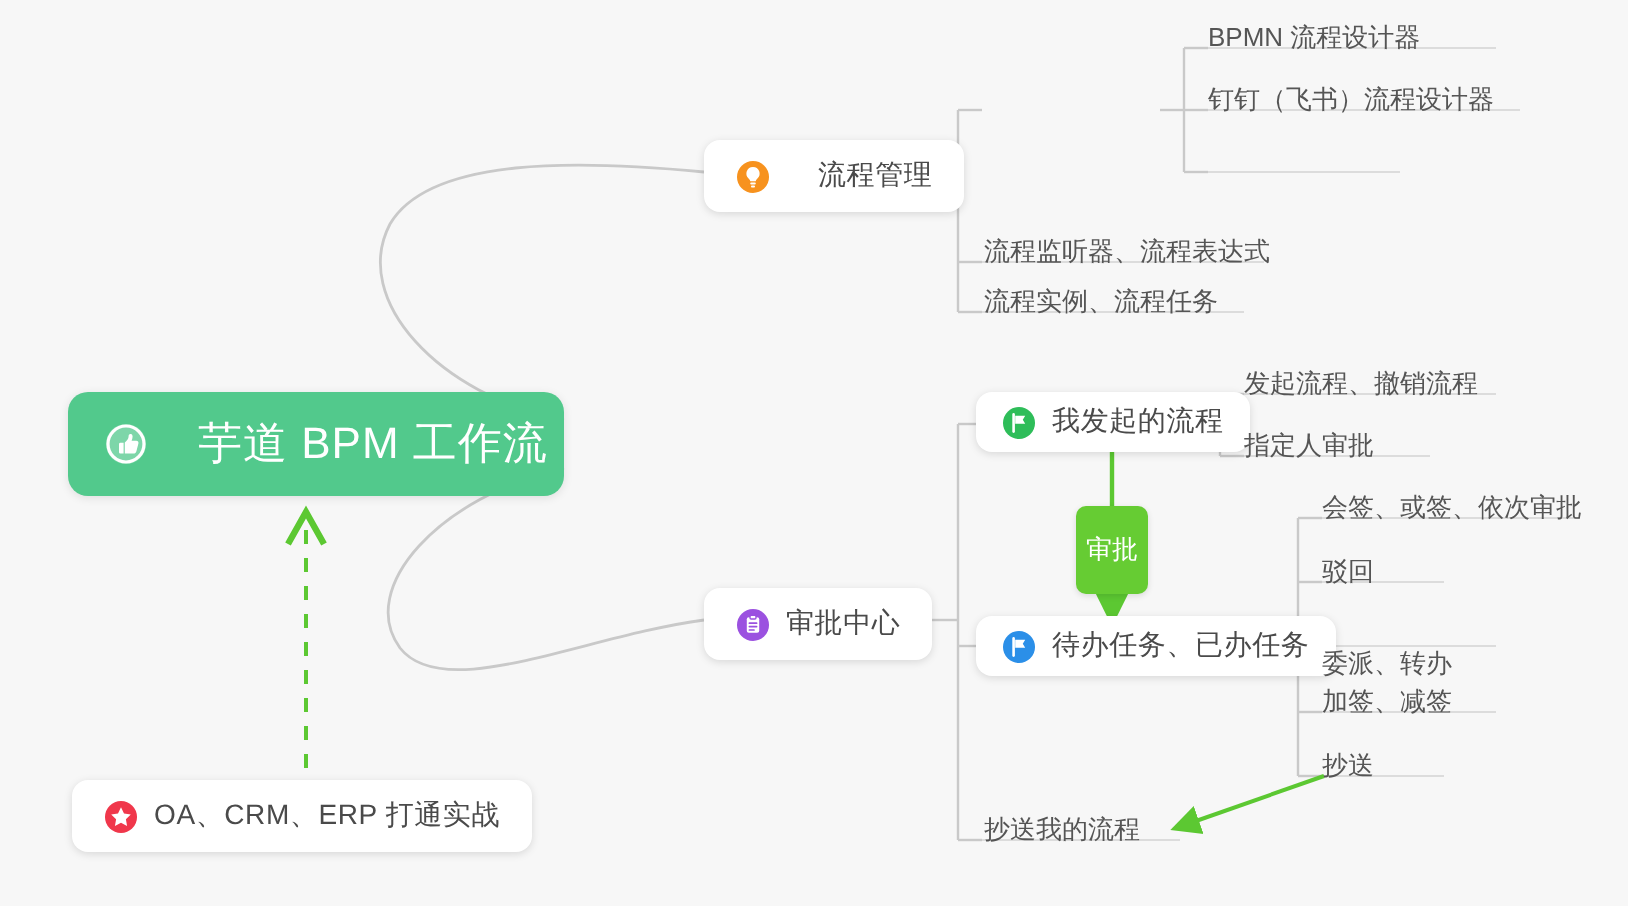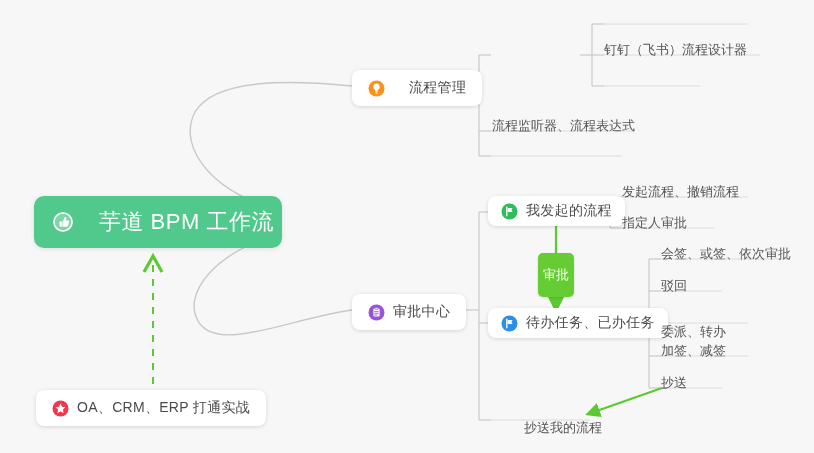--- a/index.html
+++ b/index.html
@@ -182,23 +182,25 @@
         <path d="M8.5 3.5 a3.3 3.3 0 0 0 -2.1 5.85 c0.45 0.38 0.7 0.8 0.75 1.3 h2.7
                  c0.05 -0.5 0.3 -0.92 0.75 -1.3 A3.3 3.3 0 0 0 8.5 3.5 z" fill="#ffffff"></path>
         <rect x="7.1" y="11.3" width="2.8" height="1" rx="0.5" fill="#ffffff"></rect>
         <rect x="7.5" y="12.8" width="2" height="0.9" rx="0.45" fill="#ffffff"></rect>
       </svg>
     </span>
     <span class="lbl">流程管理</span>
   </div>
 
 
+  <div class="leaf" style="left:604px; top:11px;">BPMN 流程设计器</div>
   <div class="leaf" style="left:604px; top:42px;">钉钉（飞书）流程设计器</div>
 
   <div class="leaf" style="left:492px; top:118px;">流程监听器、流程表达式</div>
+  <div class="leaf" style="left:492px; top:143px;">流程实例、流程任务</div>
 
   <div class="card" style="left:352px; top:294px;">
     <span class="ico">
       <svg viewBox="0 0 17 17" xmlns="http://www.w3.org/2000/svg">
         <circle cx="8.5" cy="8.5" r="8" fill="#9b51e0"></circle>
         <rect x="5.4" y="4.6" width="6.2" height="7.8" rx="1" fill="#ffffff"></rect>
         <rect x="7.0" y="3.6" width="3" height="1.9" rx="0.6" fill="#ffffff" stroke="#9b51e0" stroke-width="0.7"></rect>
         <path d="M6.7 7.6 h3.6 M6.7 9.3 h3.6 M6.7 11.0 h2.3" stroke="#9b51e0" stroke-width="0.85" stroke-linecap="round"></path>
       </svg>
     </span>
@@ -233,15 +235,15 @@
     </span>
     <span class="lbl">待办任务、已办任务</span>
   </div>
 
   <div class="leaf" style="left:661px; top:246px;">会签、或签、依次审批</div>
   <div class="leaf" style="left:661px; top:278px;text-align:center;">驳回</div>
   <div class="leaf" style="left:661px; top:310px;margin-top:14px;">委派、转办</div>
   <div class="leaf" style="left:661px; top:343px;">加签、减签</div>
   <div class="leaf" style="left:661px; top:375px;">抄送</div>
 
-  <div class="leaf" style="left:492px; top:420px;margin-left:32px;">抄送我的流程</div>
+  <div class="leaf" style="left:492px; top:407px;">抄送我的流程</div>
 
 </div>
 
 </body></html>

